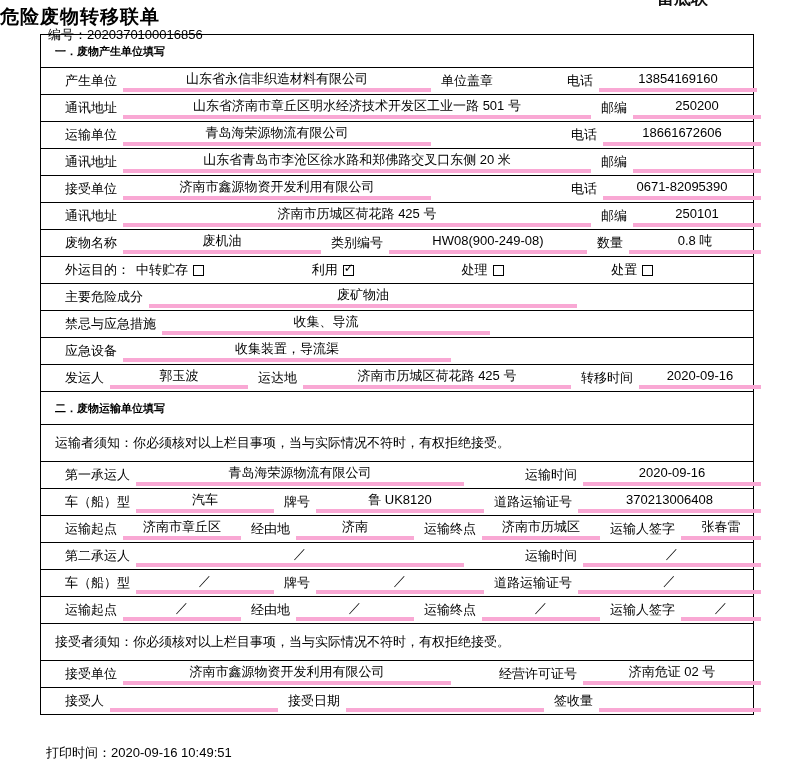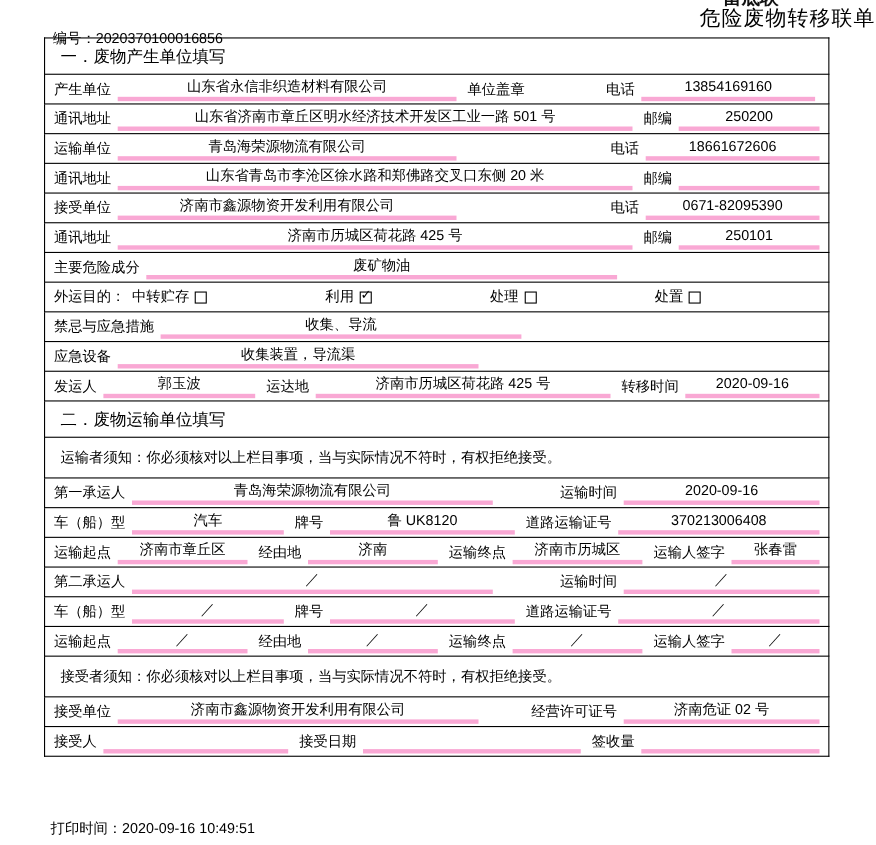--- a/index.html
+++ b/index.html
@@ -32,23 +32,23 @@
     left: 48px;
     top: 26px;
     font-size: 13px;
     white-space: nowrap;
   }
   .doc-title {
     position: absolute;
     left: 0;
     right: 0;
     top: 4px;
-    text-align: right;
+    text-align: left;
     font-size: 19px;
-    font-weight: normal;
+    font-weight: bold;
     letter-spacing: 1px;
   }
   .corner-mark {
     position: absolute;
     right: 88px;
     top: -8px;
     font-size: 17px;
     font-weight: bold;
     color: #111;
     overflow: hidden;
@@ -62,22 +62,22 @@
     width: 714px;
     margin: 0 0 0 40px;
     border: 1px solid #000;
   }
   table.form td {
     border: 1px solid #000;
     padding: 0;
     vertical-align: middle;
   }
   .section-head {
-    font-weight: normal;
-    font-size: 15px;
+    font-weight: bold;
+    font-size: 11px;
     padding: 5px 0 5px 14px !important;
     height: 22px;
   }
   .row-cell {
     height: 26px;
     padding: 0 8px !important;
     font-size: 13px;
     white-space: nowrap;
   }
   .note-cell {
@@ -85,20 +85,21 @@
     padding: 4px 8px 4px 14px !important;
     font-size: 13px;
   }
   
   .line {
     display: flex;
     align-items: center;
     width: 100%;
     height: 100%;
     box-sizing: border-box;
+    margin-left: 16px;
   }
   .lbl {
     flex: 0 0 auto;
     padding-right: 6px;
     white-space: nowrap;
   }
   .val {
     flex: 1 1 auto;
     border-bottom: 4px solid #f9a8d4;
     text-align: center;
@@ -247,31 +248,35 @@
         <div class="line">
           <span class="lbl">通讯地址</span>
           <span class="val">济南市历城区荷花路 425 号</span>
           <span class="gap"></span>
           <span class="lbl">邮编</span>
           <span class="val w120">250101</span>
         </div>
       </td>
     </tr>
 
-
-
-    <tr>
-      <td class="row-cell">
-        <div class="line">
-          <span class="lbl">主要危险成分</span>
-          <span class="val l w420" style="text-align:center">废矿物油</span>
-          <span class="spacer"></span>
-        </div>
-      </td>
-    </tr>
+    <tr>
+      <td class="row-cell">
+        <div class="line">
+          <span class="lbl">废物名称</span>
+          <span class="val w190">废机油</span>
+          <span class="gap"></span>
+          <span class="lbl">类别编号</span>
+          <span class="val w190">HW08(900-249-08)</span>
+          <span class="gap"></span>
+          <span class="lbl">数量</span>
+          <span class="val">0.8 吨</span>
+        </div>
+      </td>
+    </tr>
+
 
     <tr>
       <td class="row-cell">
         <div class="line">
           <span class="lbl">外运目的：</span>
           <span class="opt">
             <span>中转贮存</span>
             <span class="cbox"></span>
           </span>
           <span class="spacer"></span>
@@ -290,20 +295,30 @@
             <span class="cbox"></span>
           </span>
           <span class="spacer"></span>
         </div>
       </td>
     </tr>
 
     <tr>
       <td class="row-cell">
         <div class="line">
+          <span class="lbl">主要危险成分</span>
+          <span class="val l w420" style="text-align:center">废矿物油</span>
+          <span class="spacer"></span>
+        </div>
+      </td>
+    </tr>
+
+    <tr>
+      <td class="row-cell">
+        <div class="line">
           <span class="lbl">禁忌与应急措施</span>
           <span class="val w320">收集、导流</span>
           <span class="spacer"></span>
         </div>
       </td>
     </tr>
 
     <tr>
       <td class="row-cell">
         <div class="line">

